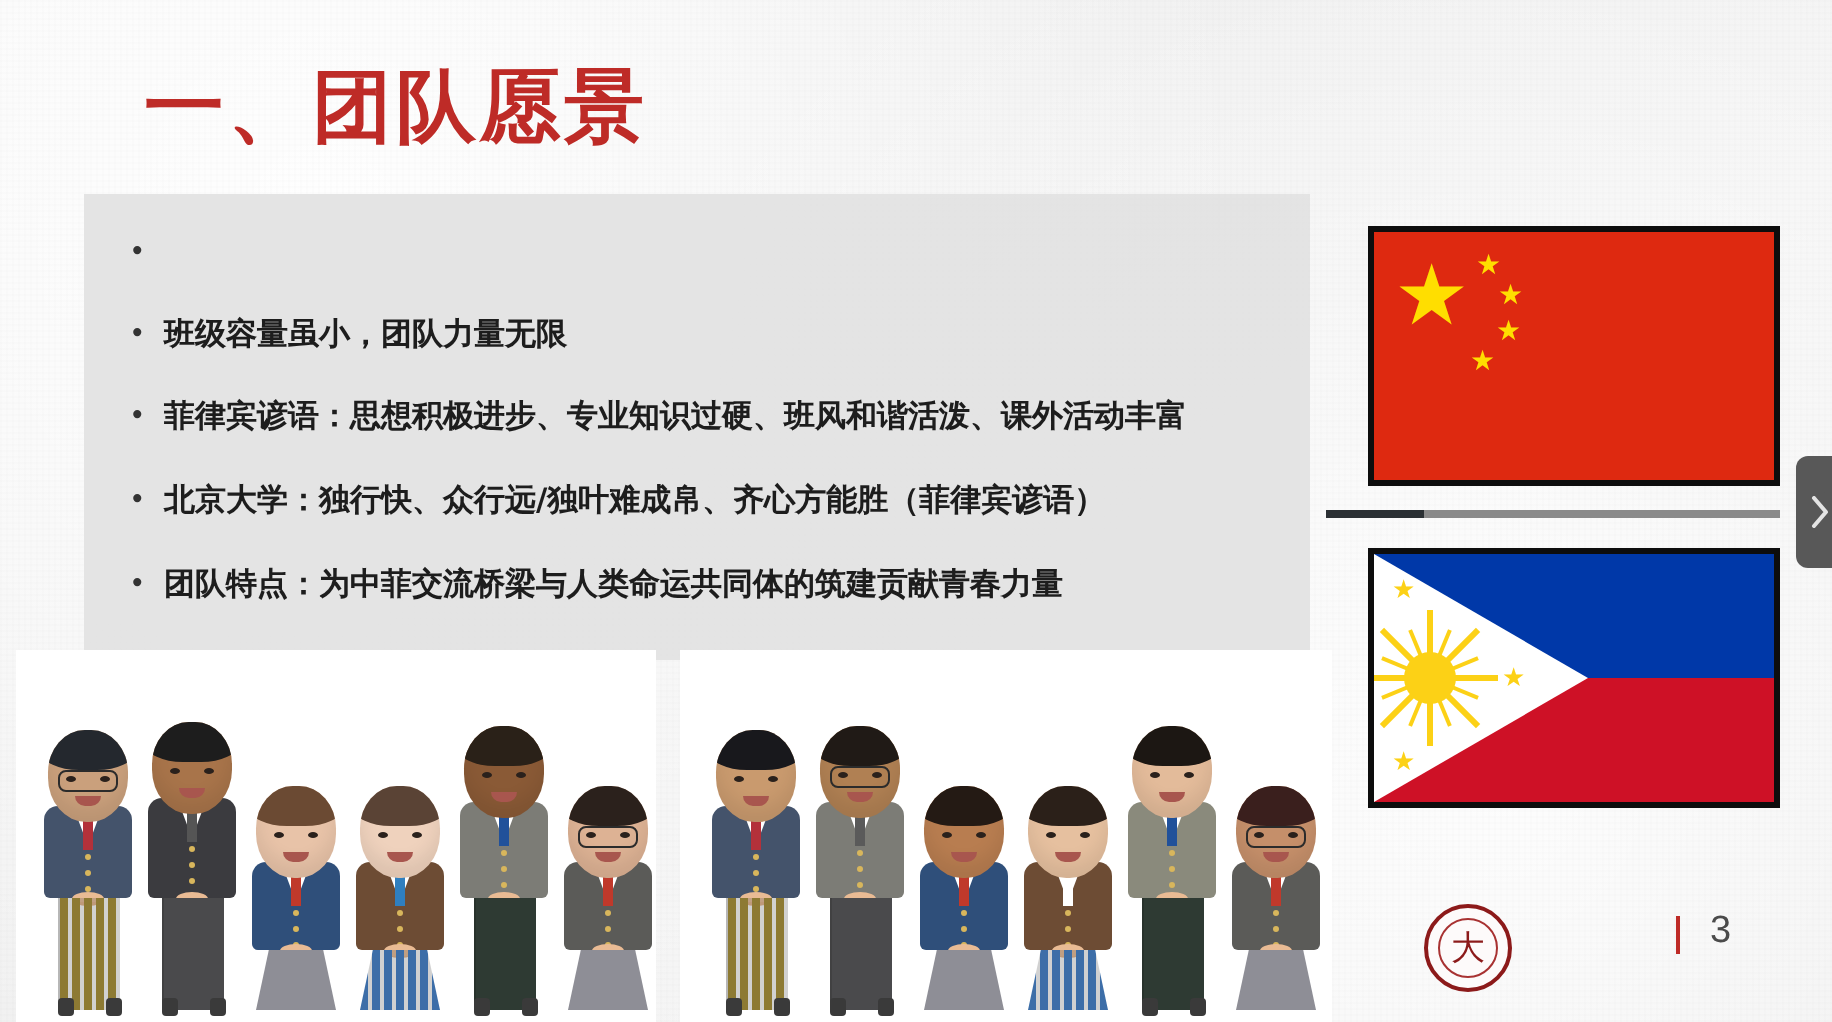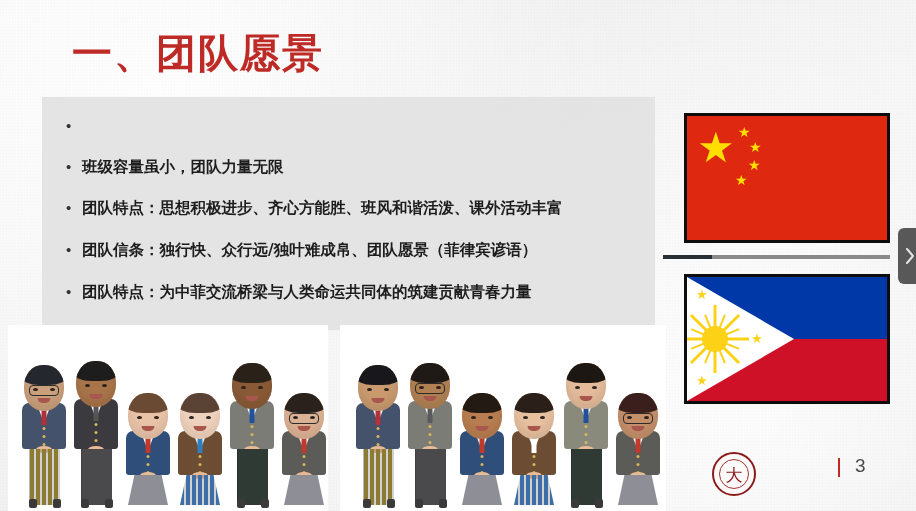--- a/index.html
+++ b/index.html
@@ -143,25 +143,25 @@
   <div id="content-panel">
     <div class="bullet-row" id="b0">
       <span class="bullet-dot">•</span>
     </div>
     <div class="bullet-row" id="b1">
       <span class="bullet-dot">•</span>
       <span class="bullet-text">班级容量虽小，团队力量无限</span>
     </div>
     <div class="bullet-row" id="b2">
       <span class="bullet-dot">•</span>
-      <span class="bullet-text">团队特点：思想积极进步、齐心方能胜、班风和谐活泼、课外活动丰富</span>
+      <span class="bullet-text">菲律宾谚语：思想积极进步、专业知识过硬、班风和谐活泼、课外活动丰富</span>
     </div>
     <div class="bullet-row" id="b3">
       <span class="bullet-dot">•</span>
-      <span class="bullet-text">团队信条：独行快、众行远/独叶难成帛、团队愿景（菲律宾谚语）</span>
+      <span class="bullet-text">北京大学：独行快、众行远/独叶难成帛、齐心方能胜（菲律宾谚语）</span>
     </div>
     <div class="bullet-row" id="b4">
       <span class="bullet-dot">•</span>
       <span class="bullet-text">团队特点：为中菲交流桥梁与人类命运共同体的筑建贡献青春力量</span>
     </div>
   </div>
 
   <div class="flag-frame" id="flag-cn-frame">
     <div class="flag" id="flag-cn">
       <span class="cn-star" id="cn-star-big">★</span>

